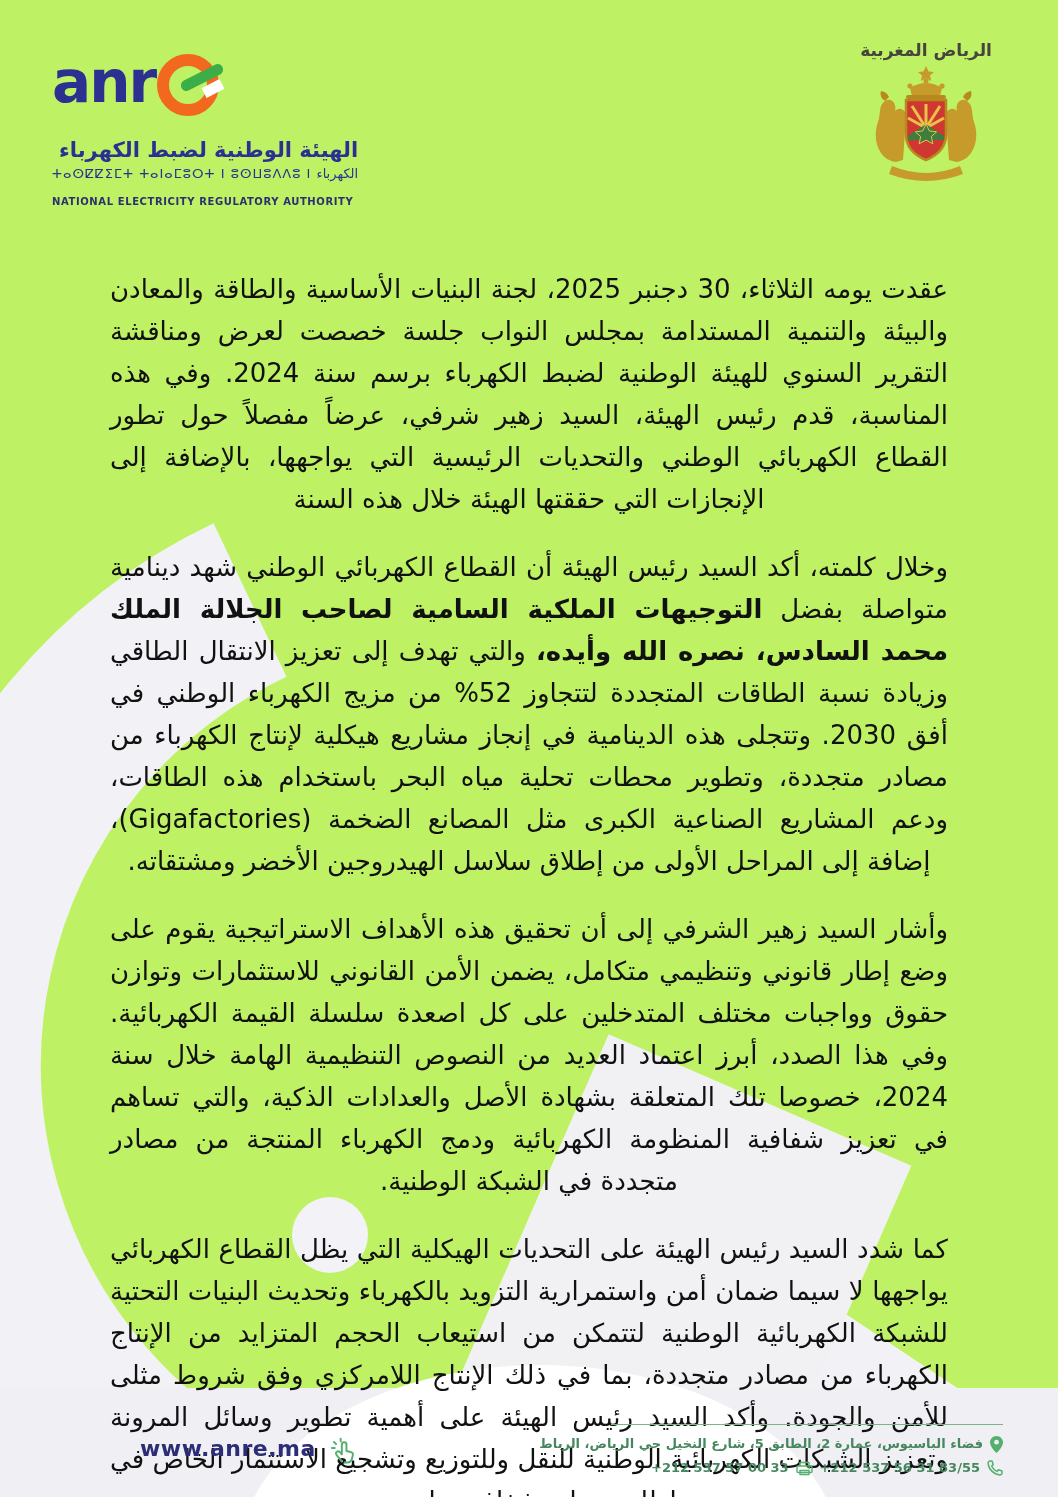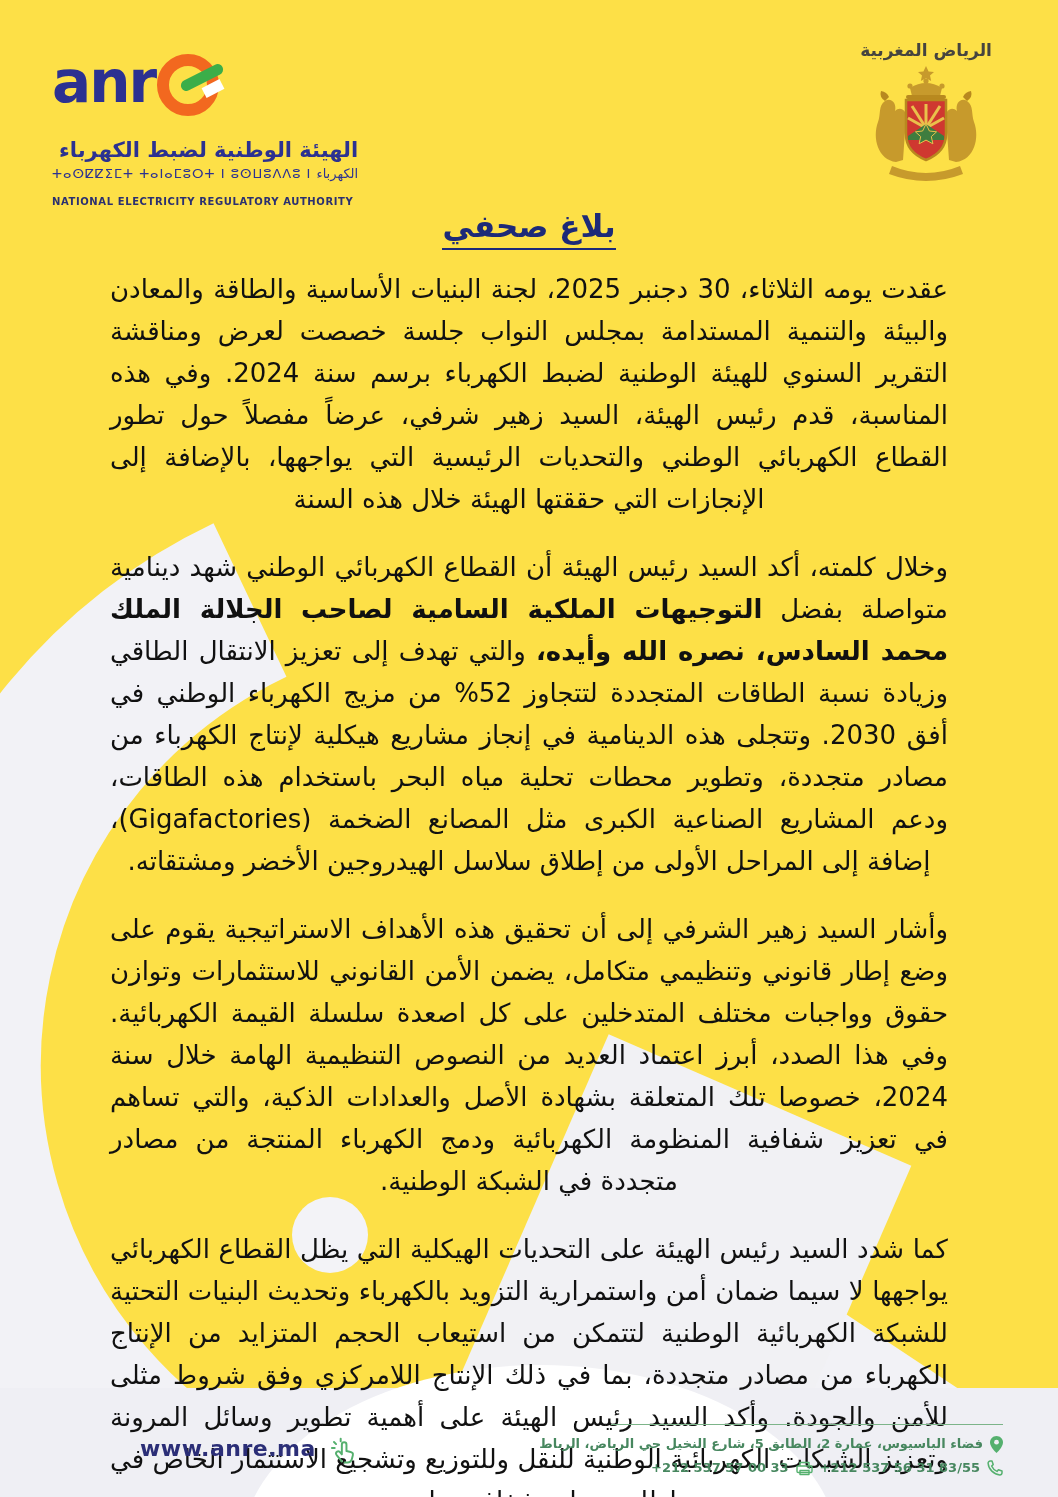--- a/index.html
+++ b/index.html
@@ -1,18 +1,18 @@
 <!DOCTYPE html>
 <html lang="ar"><head>
 <meta charset="utf-8">
 <style>
   html,body { margin:0; padding:0; background:#ffffff; }
   .page {
     position:relative; width:1058px; height:1497px;
-    background:#fde047; overflow:hidden;
+    background:#bef264; overflow:hidden;
     font-family:"DejaVu Sans", sans-serif;
   }
   
   .watermark { position:absolute; inset:0; z-index:0; }
   
   .header { position:absolute; top:40px; left:0; right:0; z-index:2;
     display:flex; justify-content:space-between; padding:0 52px; }
   .logo-block { margin-top:8px; }
   .brand-row { display:flex; align-items:center; }
   .brand-text { font-size:58px; font-weight:bold; color:#2c3191; letter-spacing:-2px; line-height:1; }
@@ -111,23 +111,20 @@
 
         <path d="M46 70 L64 58 L82 70 L82 74 L46 74 Z" fill="#3f7d3f"></path>
 
         <path d="M64 58 l3.4 7 7.2 0.8 -5.3 4.8 1.6 7.2 -6.9 -3.7 -6.9 3.7 1.6 -7.2 -5.3 -4.8 7.2 -0.8 Z" fill="#3f7d3f" stroke="#e9c14b" stroke-width="1"></path>
 
         <path d="M30 100 q34 14 68 0 l3 8 q-37 14 -74 0 Z" fill="#c79a2c"></path>
       </svg>
     </div>
   </div>
 
-  <div class="title-wrap">
-    <span class="doc-title">بلاغ صحفي</span>
-  </div>
 
   <div class="body-text">
     <p class="para">عقدت يومه الثلاثاء، 30 دجنبر 2025، لجنة البنيات الأساسية والطاقة والمعادن والبيئة والتنمية المستدامة بمجلس النواب جلسة خصصت لعرض ومناقشة التقرير السنوي للهيئة الوطنية لضبط الكهرباء برسم سنة 2024. وفي هذه المناسبة، قدم رئيس الهيئة، السيد زهير شرفي، عرضاً مفصلاً حول تطور القطاع الكهربائي الوطني والتحديات الرئيسية التي يواجهها، بالإضافة إلى الإنجازات التي حققتها الهيئة خلال هذه السنة</p>
     <p class="para"><span>وخلال كلمته، أكد السيد رئيس الهيئة أن القطاع الكهربائي الوطني شهد دينامية متواصلة بفضل </span><b>التوجيهات الملكية السامية لصاحب الجلالة الملك محمد السادس، نصره الله وأيده،</b><span> والتي تهدف إلى تعزيز الانتقال الطاقي وزيادة نسبة الطاقات المتجددة لتتجاوز 52% من مزيج الكهرباء الوطني في أفق 2030. وتتجلى هذه الدينامية في إنجاز مشاريع هيكلية لإنتاج الكهرباء من مصادر متجددة، وتطوير محطات تحلية مياه البحر باستخدام هذه الطاقات، ودعم المشاريع الصناعية الكبرى مثل المصانع الضخمة (Gigafactories)، إضافة إلى المراحل الأولى من إطلاق سلاسل الهيدروجين الأخضر ومشتقاته.</span></p>
     <p class="para">وأشار السيد زهير الشرفي إلى أن تحقيق هذه الأهداف الاستراتيجية يقوم على وضع إطار قانوني وتنظيمي متكامل، يضمن الأمن القانوني للاستثمارات وتوازن حقوق وواجبات مختلف المتدخلين على كل اصعدة سلسلة القيمة الكهربائية. وفي هذا الصدد، أبرز اعتماد العديد من النصوص التنظيمية الهامة خلال سنة 2024، خصوصا تلك المتعلقة بشهادة الأصل والعدادات الذكية، والتي تساهم في تعزيز شفافية المنظومة الكهربائية ودمج الكهرباء المنتجة من مصادر متجددة في الشبكة الوطنية.</p>
     <p class="para">كما شدد السيد رئيس الهيئة على التحديات الهيكلية التي يظل القطاع الكهربائي يواجهها لا سيما ضمان أمن واستمرارية التزويد بالكهرباء وتحديث البنيات التحتية للشبكة الكهربائية الوطنية لتتمكن من استيعاب الحجم المتزايد من الإنتاج الكهرباء من مصادر متجددة، بما في ذلك الإنتاج اللامركزي وفق شروط مثلى للأمن والجودة. وأكد السيد رئيس الهيئة على أهمية تطوير وسائل المرونة وتعزيز الشبكات الكهربائية الوطنية للنقل وللتوزيع وتشجيع الاستثمار الخاص في إطار ضبطي شفاف وواضح.</p>
   </div>
 
   <div class="footer-content">
     <div class="site-row">

